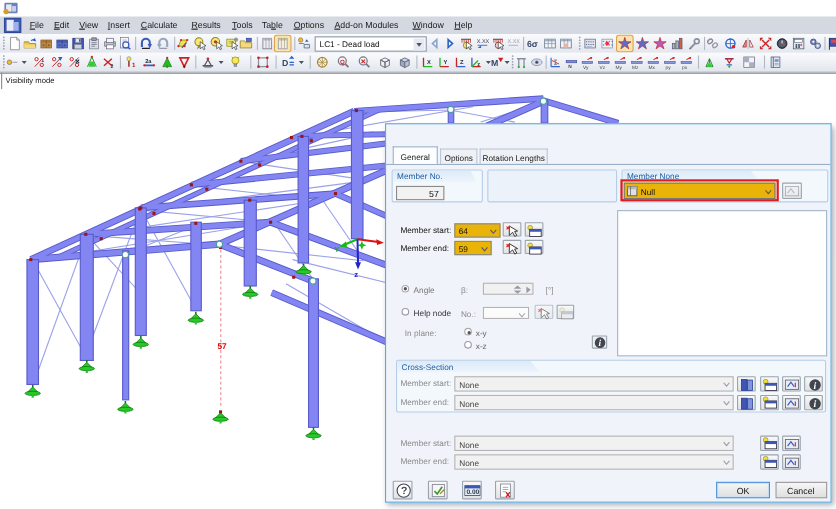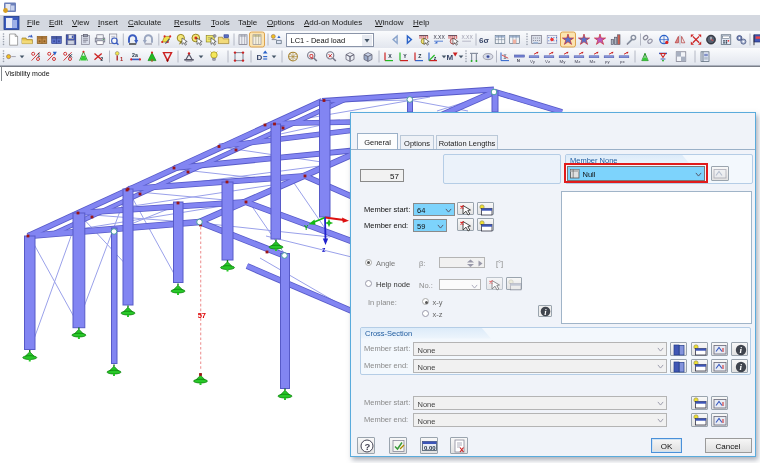--- a/index.html
+++ b/index.html
@@ -8,21 +8,21 @@
 .tb{position:absolute;left:0;width:760px;height:17px;background:linear-gradient(#fafbfd,#e2e6ee)}
 .vismode{position:absolute;left:0;top:66px;width:760px;height:15px;background:#ffffff;border-top:1px solid #7a7f88;font-size:7px;color:#111}
 .canvas{position:absolute;left:0;top:81px;width:760px;height:382px;background:#fff}
 .dlg{position:absolute;left:350px;top:112px;width:406px;height:345px;background:#f0f3f9;border:1px solid #5aabdc;box-shadow:2px 3px 5px rgba(90,100,120,.5);font-size:7.5px}
 .dlgtitle{position:absolute;left:0;top:0;width:404px;height:19px;background:#fcfdfe;font-size:8.5px;color:#111}
 .tabs{position:absolute;left:0;top:19px;width:404px;height:16px}
 .tab{position:absolute;top:3px;height:13.5px;background:#eef1f6;border:1px solid #bac8d8;border-bottom:none;font-size:7.5px;color:#222;text-align:center;padding-top:2.5px}
 .tab.sel{background:#fcfdfe;top:0.5px;height:16px;z-index:2;border-color:#9ab0c8;padding-top:4px}
 .grp{position:absolute;background:#f3f8fd;border:1px solid #b5cde6;border-radius:2px}
 .grphdr{position:absolute;left:0;top:0;height:10.5px;font-size:7.5px;color:#1d5a9e;padding:1px 0 0 4px;background:linear-gradient(#dcebf9,#eef5fc);clip-path:polygon(0 0,93% 0,100% 100%,0 100%)}
-.combo{position:absolute;background:#7dd3fc;border:1px solid #8a8a8a;font-size:7.5px;color:#111}
+.combo{position:absolute;background:#eab308;border:1px solid #8a8a8a;font-size:7.5px;color:#111}
 .combo.dis{background:#f1f1f1;color:#555;border-color:#b4b4b4}
 .chev{position:absolute;right:2px;top:3px;width:7px;height:7px}
 .ibtn{position:absolute;background:linear-gradient(#f8f8f8,#e2e2e2);border:1px solid #9aa4ae;border-radius:1px}
 .lbl{position:absolute;color:#111}
 .lblg{position:absolute;color:#8a8a8a}
 .radio{position:absolute;width:7px;height:7px;border-radius:50%;border:1px solid #99a;background:#fff}
 .radio.on:after{content:"";position:absolute;left:1.5px;top:1.5px;width:3px;height:3px;border-radius:50%;background:#555}
 .okbtn{position:absolute;background:linear-gradient(#f6f6f6,#dfdfdf);font-size:8px;text-align:center;color:#111}
 </style></head><body>
 
@@ -325,21 +325,21 @@
         <circle cx="11" cy="10.5" r="3.2" fill="#a8b4d0" stroke="#2c3c6e" stroke-width="0.8"></circle>
         <circle cx="11" cy="10.5" r="1.2" fill="#fff"></circle>
       </g>
       <line x1="750" y1="2.5" x2="750" y2="14.5" stroke="#b4b8c4" stroke-width="1"></line>
       <g transform="translate(751.6,2.2) scale(0.8)">
         <rect x="3" y="2" width="10" height="9" fill="#4056b4" stroke="#1c2866" stroke-width="0.8"></rect>
         <rect x="5" y="4" width="6" height="3" fill="#e44"></rect>
         <line x1="3" y1="2" x2="3" y2="15" stroke="#334" stroke-width="1.2"></line>
       </g>
     </svg>
- <div style="position:absolute;left:285.5px;top:1.5px;width:88px;height:14px;background:#fff;border:1px solid #8a94a8;font-size:7.5px;color:#111;padding:2.5px 0 0 4px">LC1 - Dead load
+ <div style="position:absolute;left:285.5px;top:1.5px;width:102px;height:14px;background:#fff;border:1px solid #8a94a8;font-size:7.5px;color:#111;padding:2.5px 0 0 4px">LC1 - Dead load
    <div style="position:absolute;right:1px;top:1px;width:10px;height:11px;background:#e6e9f0"><svg width="10" height="11">
           <polygon points="2.5,4 7.5,4 5,7.5" fill="#456"></polygon>
         </svg></div>
  </div>
 </div>
 <div class="tb" style="top:48px;height:18px;border-bottom:1px solid #aab0bc">
  <svg width="760" height="18">
       <circle cx="3.5" cy="3.0" r="0.8" fill="#9aa0ac"></circle>
       <circle cx="3.5" cy="5.6" r="0.8" fill="#9aa0ac"></circle>
       <circle cx="3.5" cy="8.2" r="0.8" fill="#9aa0ac"></circle>
@@ -773,20 +773,23 @@
 </div>
 
 <div class="dlg">
  <div class="tabs">
   <div class="tab sel" style="left:6px;width:41px">General</div>
   <div class="tab" style="left:49px;width:34px">Options</div>
   <div class="tab" style="left:85px;width:62px">Rotation Lengths</div>
   <div style="position:absolute;left:0;top:16.5px;width:404px;height:1px;background:#9ab0c8"></div>
  </div>
 
+ <div class="grp" style="left:5px;top:41px;width:83px;height:29.5px">
+  <div class="grphdr" style="width:76px">Member No.</div>
+ </div>
  <div style="position:absolute;left:9px;top:56px;width:44px;height:13px;background:#f2f2f2;border:1px solid #8a8a8a;font-size:8px;color:#111;text-align:right;padding:1.5px 4px 0 0">57</div>
 
  <div class="grp" style="left:92px;top:41px;width:118px;height:29.5px;background:#ebf2fa"></div>
 
  <div class="grp" style="left:214px;top:41px;width:188px;height:29.5px">
   <div class="grphdr" style="width:125px">Member None</div>
  </div>
  <div style="position:absolute;left:213px;top:50px;width:143.5px;height:19.8px;border:2px solid #e11b1b"></div>
  <div class="combo" style="left:215.5px;top:52.5px;width:138.5px;height:15px;border-color:#777">
    <svg width="10" height="10" style="position:absolute;left:2px;top:2.5px">
@@ -1028,19 +1031,19 @@
         <text x="2" y="10.5" font-size="6" fill="#234" font-weight="bold">0.00</text>
       </svg>
     </div>
  <div class="ibtn" style="left:99px;top:323.5px;width:18px;height:17px">
       <svg width="14" height="14" style="position:absolute;left:2px;top:1px">
         <rect x="2" y="1" width="9" height="12" fill="#fff" stroke="#889" stroke-width="0.8"></rect>
         <path d="M4,4 h5 M4,6 h5 M4,8 h3" stroke="#99a" stroke-width="0.8"></path>
         <path d="M7,8.5 l3.5,4.5 M10.5,8.5 l-3.5,4.5" stroke="#c22" stroke-width="1.2"></path>
       </svg>
     </div>
- <div class="okbtn" style="left:300px;top:325px;width:31px;height:15px;border:1px solid #4a90d9;box-shadow:0 0 0 1px #cfe2f2 inset">
+ <div class="okbtn" style="left:300px;top:325px;width:49px;height:15px;border:1px solid #4a90d9;box-shadow:0 0 0 1px #cfe2f2 inset">
       <div style="padding-top:2.5px">OK</div>
     </div>
  <div class="okbtn" style="left:353.5px;top:325px;width:47px;height:15px;border:1px solid #9a9a9a">
       <div style="padding-top:2.5px">Cancel</div>
     </div>
 </div>
 
 </body></html>

